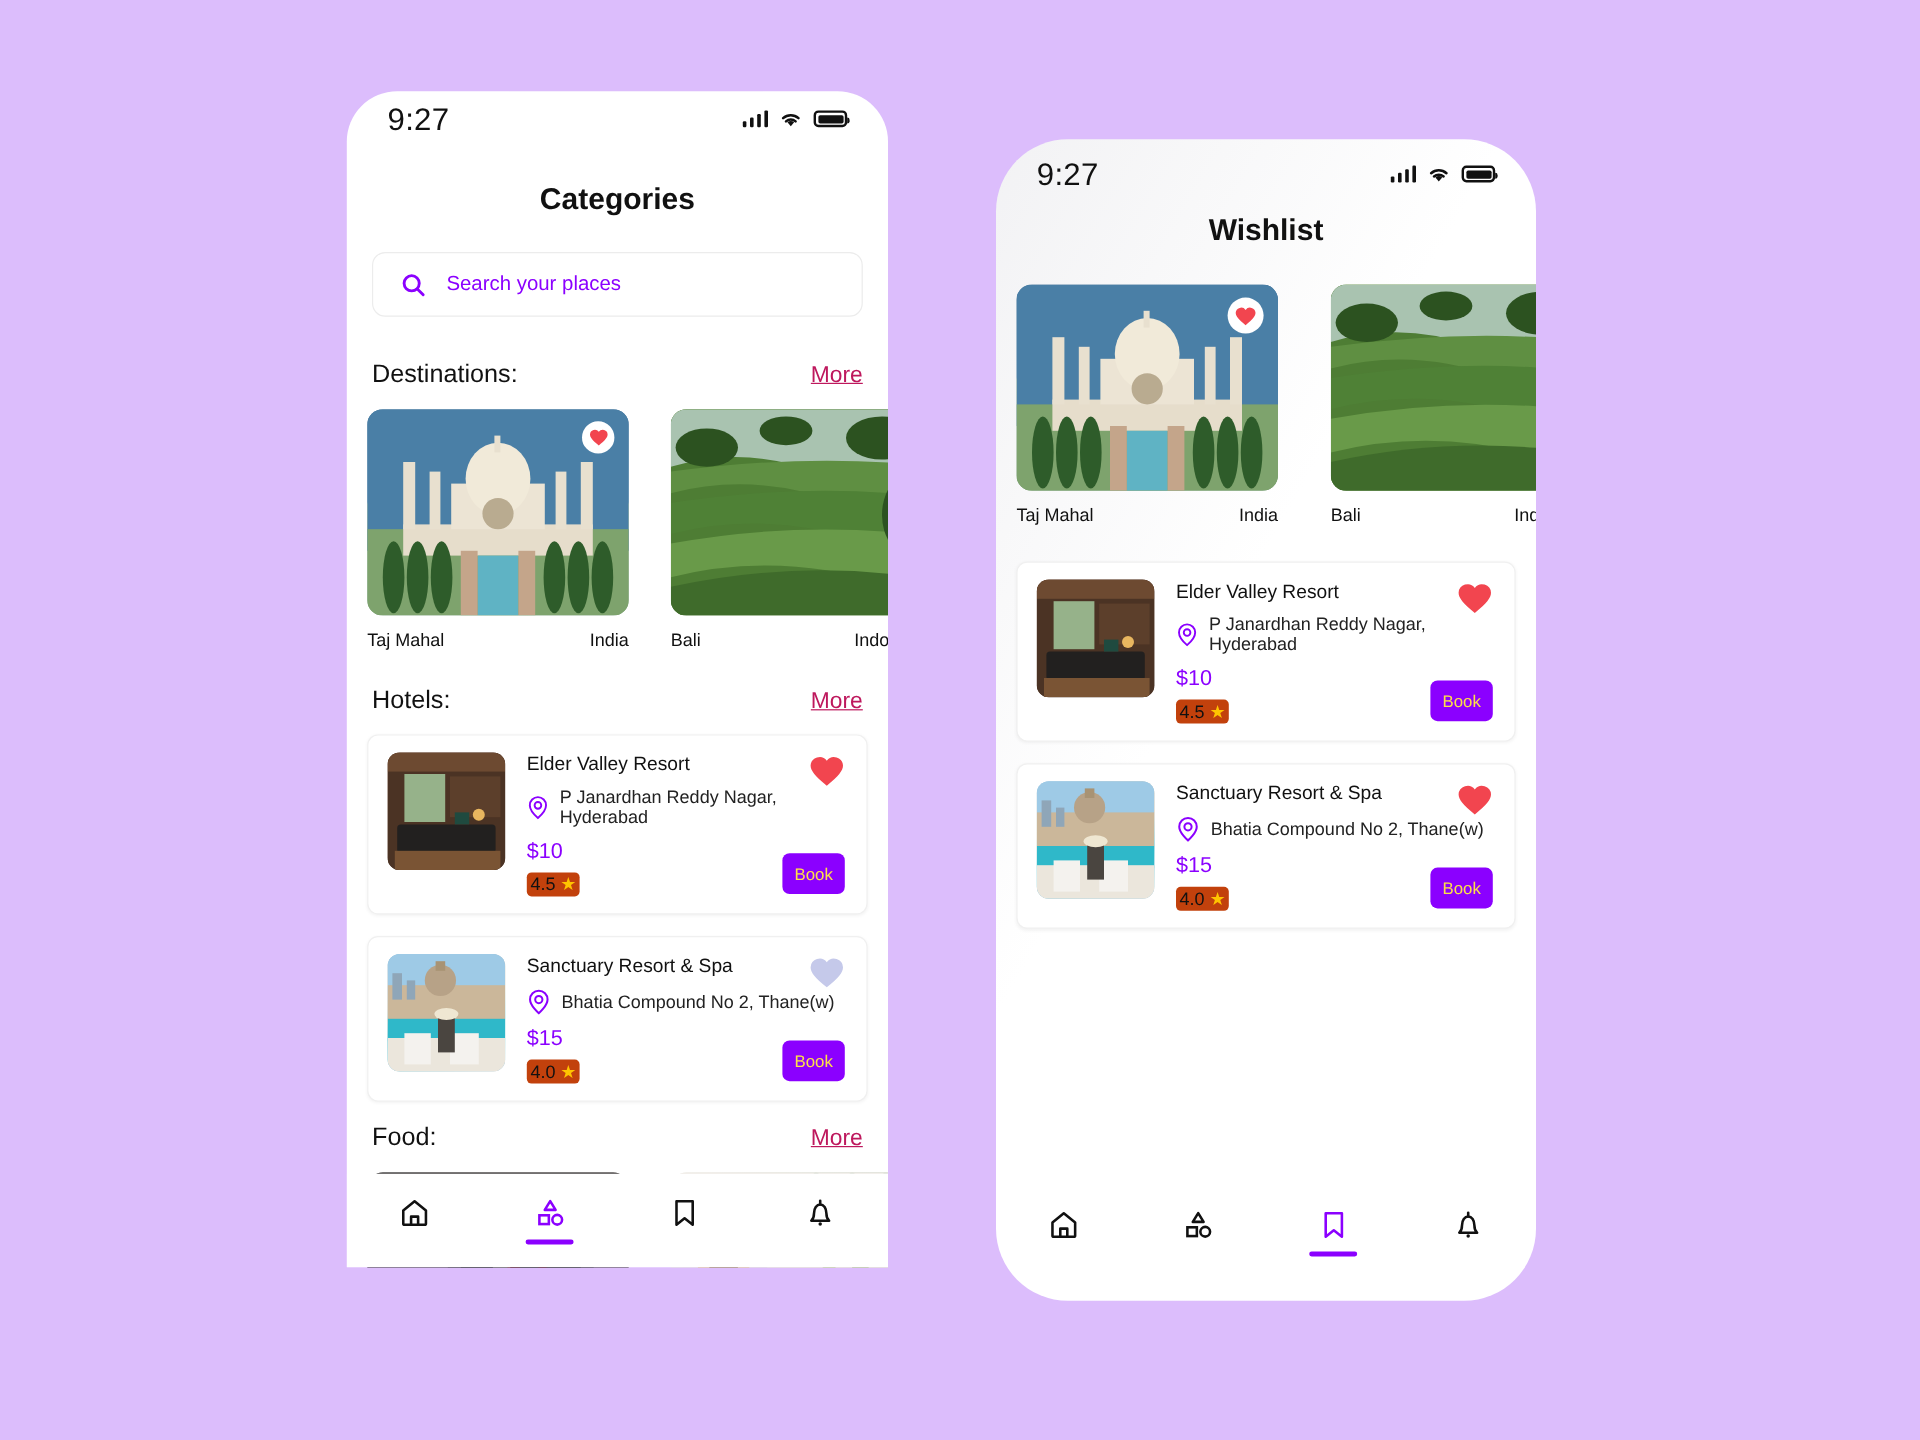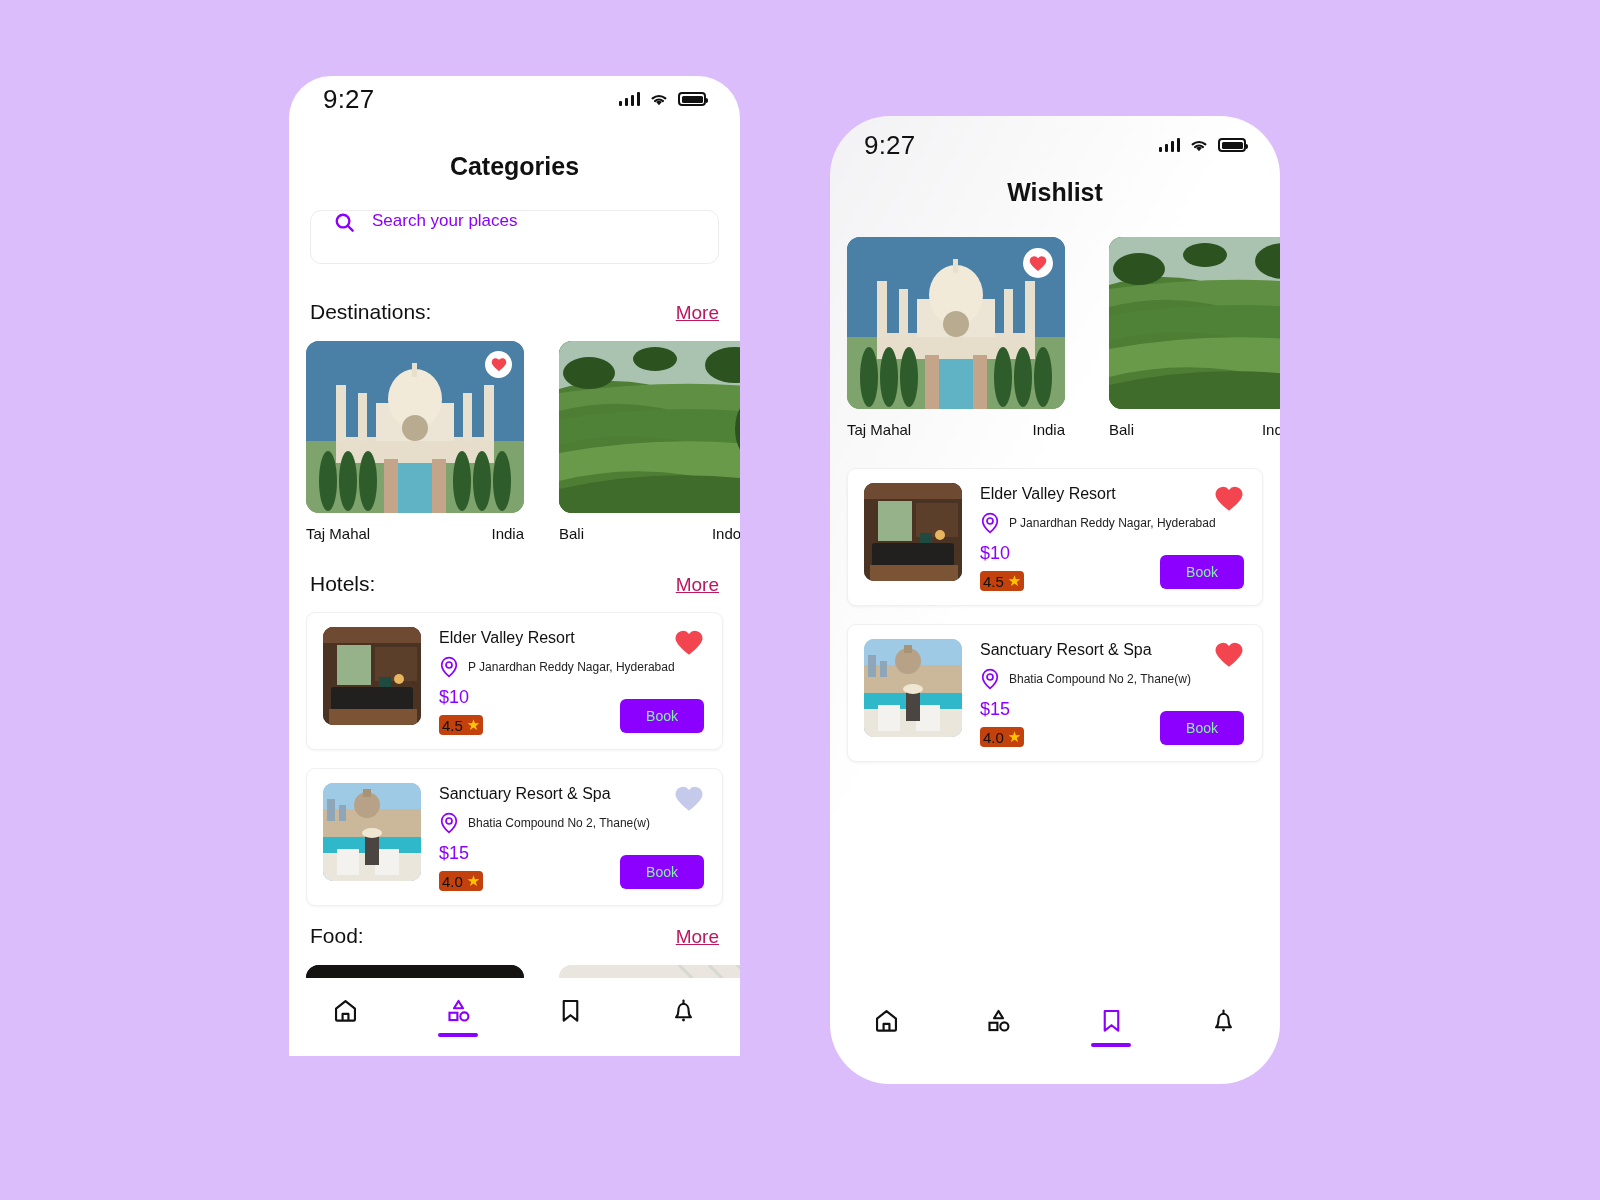--- a/index.html
+++ b/index.html
@@ -58,21 +58,21 @@
   .page-title { text-align: center; font-size: 25px; font-weight: bold; color: #111; }
   #phone-left .page-title { margin-top: 30px; }
   #phone-right .page-title { margin-top: 16px; }
 
   
   .search {
     margin: 29px 21px 0 21px;
     height: 54px;
     border: 1px solid #ececec;
     border-radius: 11px;
-    display: flex; gap: 16px;
+    display: flex; align-items: center; gap: 16px;
     padding: 0 22px;
     background: #fff;
   }
   .search-ph { color: #8b00ff; font-size: 17px; }
 
   
   .sec-head {
     margin: 0 21px;
     display: flex; align-items: baseline; justify-content: space-between;
   }
@@ -114,33 +114,33 @@
     position: relative;
   }
   .hotel-thumb {
     flex: 0 0 98px; height: 98px; border-radius: 10px; overflow: hidden;
     background: linear-gradient(150deg,#6b4530,#3a2317);
   }
   .thumb-pool { background: linear-gradient(170deg,#8fc3e3 0%,#c8b79a 40%,#39b6c4 62%,#e8e4da 100%); }
   .hotel-info { flex: 1; min-width: 0; padding-top: 2px; }
   .hotel-name { font-size: 16px; color: #111; }
   .hotel-loc { display: flex; align-items: center; gap: 9px; margin-top: 9px; }
-  .hotel-loc span { font-size: 12px; color: #222; }
+  .hotel-loc span { font-size: 15px; color: #222; }
   .hotel-price { font-size: 18px; color: #8b00ff; margin-top: 9px; }
   .hotel-rate {
     display: inline-flex; align-items: center; gap: 4px;
     margin-top: 7px; font-size: 15px; color: #111;
     background: #c2410c; border-radius: 4px; padding: 1px 3px;
   }
   .star { color: #ffc400; font-size: 15px; }
   .card-heart { position: absolute; top: 16px; right: 18px; }
   .book-btn {
     position: absolute; right: 18px; bottom: 16px;
-    background: #8b00ff; color: #86efac; border: none;
-    border-radius: 6px; padding: 9px 26px; font-size: 14px;
+    background: #8b00ff; color: #fde047; border: none;
+    border-radius: 6px; padding: 9px 10px; font-size: 14px;
     font-family: "Liberation Sans", sans-serif; cursor: pointer;
   }
 
   
   .food-row { display: flex; gap: 35px; padding: 0 17px; margin-top: 17px; }
   .food-img { flex: 0 0 218px; height: 110px; border-radius: 13px; overflow: hidden; }
   .food-a { background: linear-gradient(120deg,#141212 0%,#211d1c 50%,#2f2a28 100%); }
   .food-b { background: linear-gradient(140deg,#ece7e1 0%,#c9cfc0 45%,#a8b38f 100%); }
 
   

